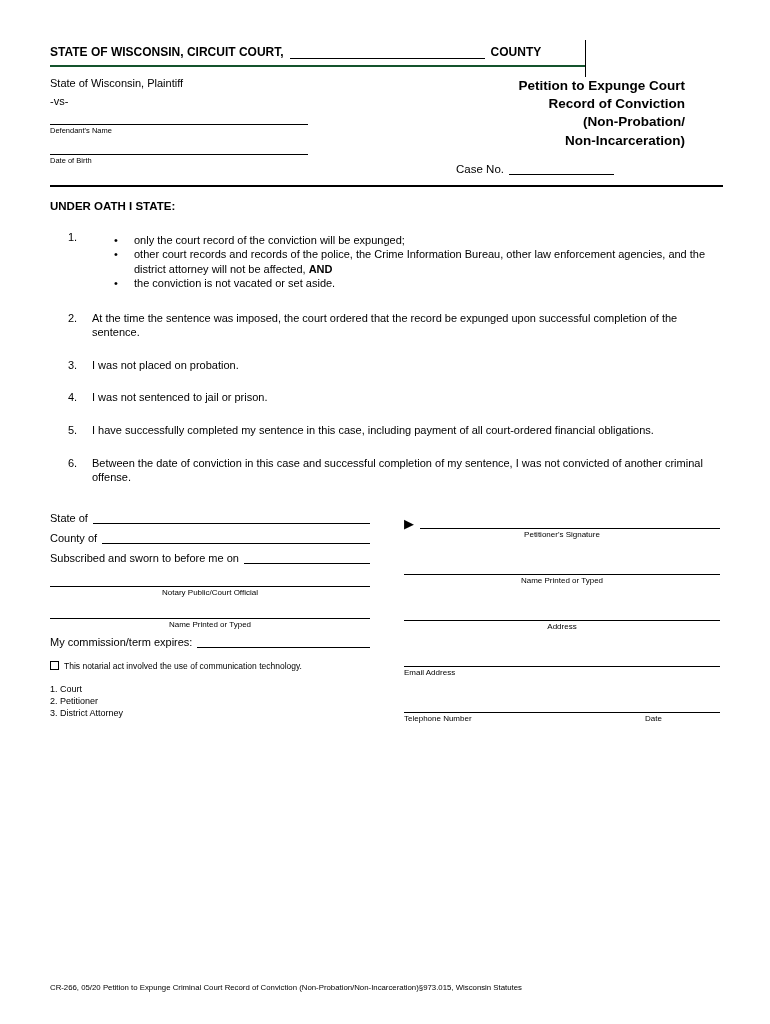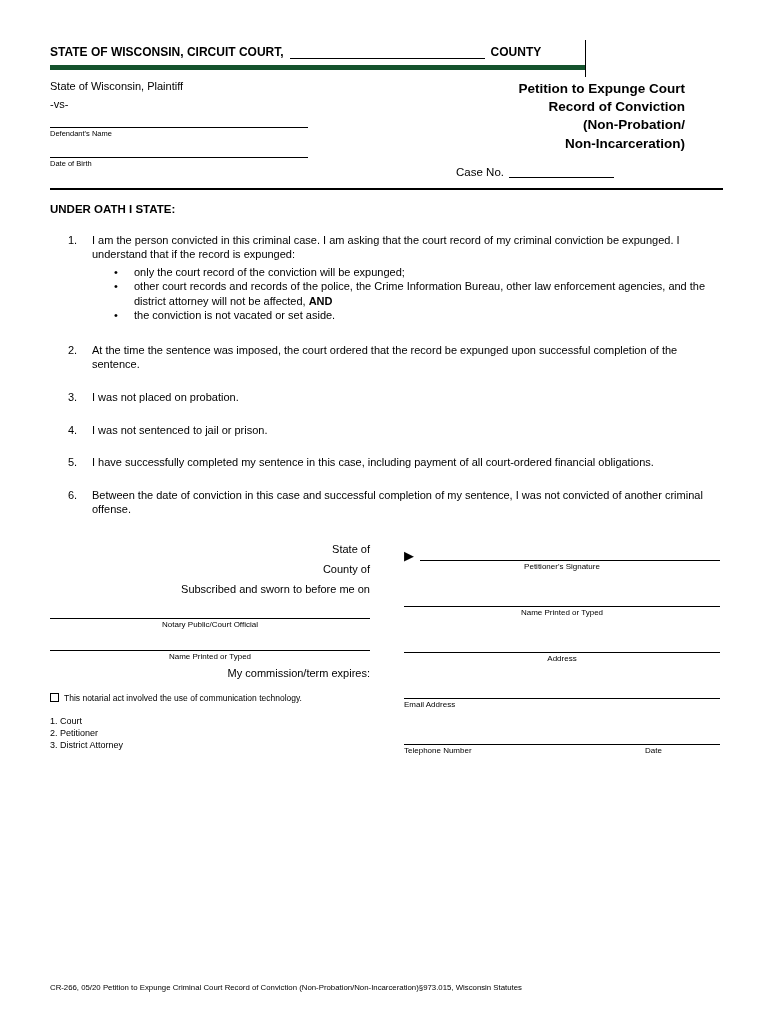--- a/index.html
+++ b/index.html
@@ -14,21 +14,21 @@
     padding:45px 47px 0 50px;
   }
   b, .b { font-weight:bold; }
 
   
   .court-line {
     width:535px;
     font-size:12px; font-weight:bold;
     display:flex; align-items:flex-end;
     padding-bottom:6px;
-    border-bottom:5px solid #14532d;
+    border-bottom:2px solid #14532d;
   }
   .court-blank {
     flex:1; margin:0 6px;
     border-bottom:1px solid #000; height:13px;
     max-width:195px;
   }
   .vtick {
     position:absolute; left:585px; top:40px; height:37px;
     border-left:1px solid #000;
   }
@@ -51,21 +51,21 @@
   .bullets { margin-top:3px; }
   .bullet { display:flex; margin-left:22px; line-height:1.32; }
   .bullet .glyph { flex:0 0 20px; }
   .bullet .btxt { flex:1; }
 
   
   .sig-section { display:flex; margin-top:26px; }
   .notary-col { width:320px; }
   .sig-col { width:316px; margin-left:34px; padding-top:4px; }
 
-  .inline-field { display:flex; align-items:flex-end; margin-bottom:7px;flex-direction:column; }
+  .inline-field { display:flex; align-items:flex-end; margin-bottom:7px; }
   .inline-field .lbl { white-space:nowrap; }
   .grow-blank { flex:1; border-bottom:1px solid #000; height:13px; margin-left:5px; }
 
   .field-line { border-bottom:1px solid #000; height:16px; }
   .under-cap { font-size:8px; margin-top:1px; margin-bottom:6px; }
   .center { text-align:center; }
 
   .chk-row { display:flex; align-items:center; margin-top:13px; font-size:8.5px; }
   .chkbox { width:9px; height:9px; border:1.3px solid #000; margin-right:5px; flex:0 0 9px; }
 
@@ -122,21 +122,20 @@
         <span class="case-blank"></span>
       </div>
     </div>
   </div>
 
   <div class="oath-heading">UNDER OATH I STATE:</div>
 
   <div class="item">
     <span class="num">1.</span>
     <span class="txt">
-      <span>I am the person convicted in this criminal case.  I am asking that the court record of my criminal conviction be expunged.  I understand that if the record is expunged:</span>
       <div class="bullets">
         <div class="bullet">
           <span class="glyph">•</span>
           <span class="btxt">only the court record of the conviction will be expunged;</span>
         </div>
         <div class="bullet">
           <span class="glyph">•</span>
           <span class="btxt"><span>other court records and records of the police, the Crime Information Bureau, other law enforcement agencies, and the district attorney will not be affected, </span><b>AND</b></span>
         </div>
         <div class="bullet">

